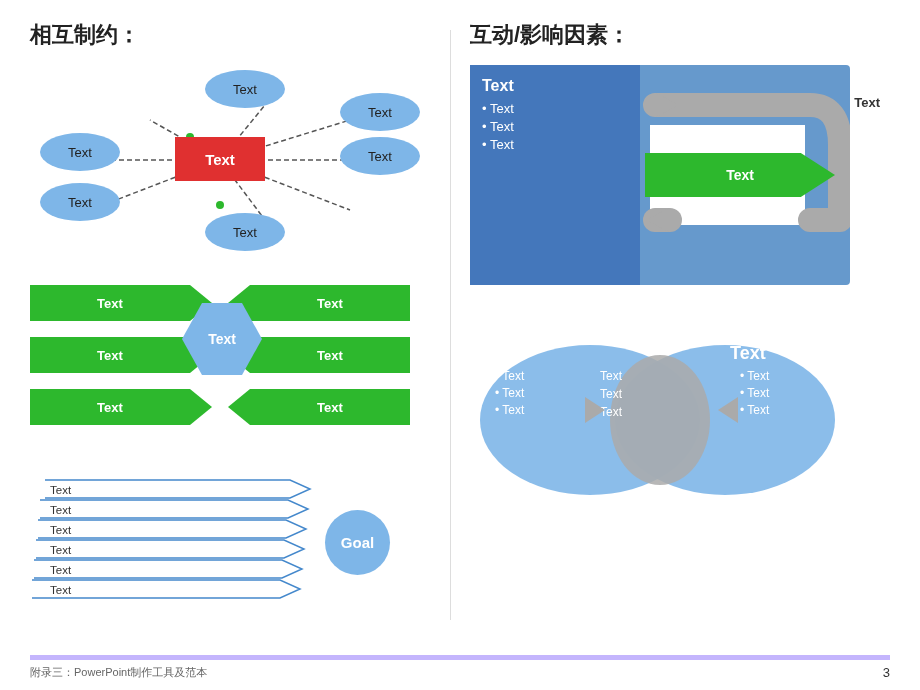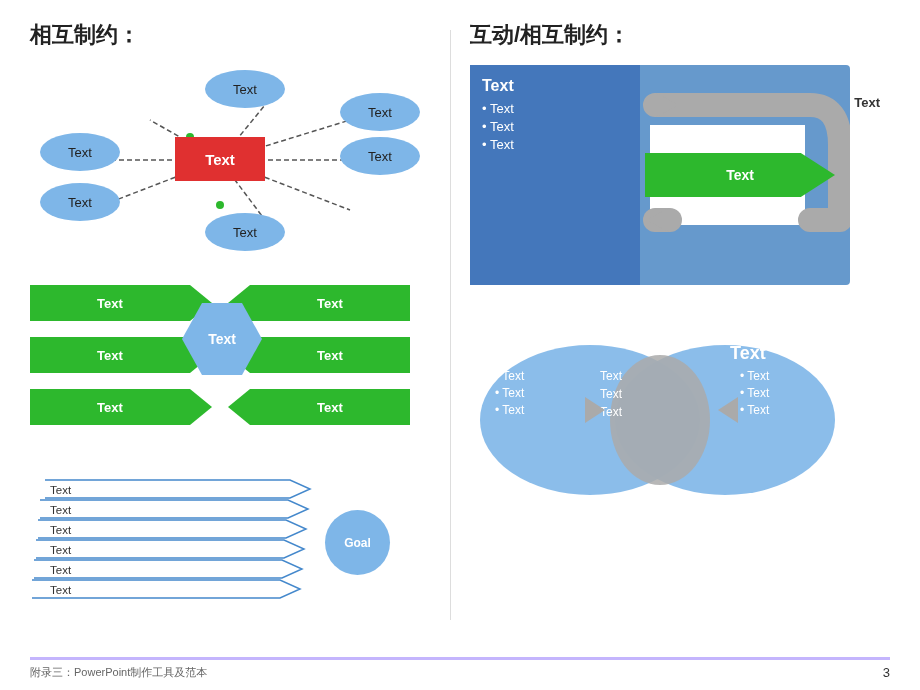--- a/index.html
+++ b/index.html
@@ -117,21 +117,21 @@
       clip-path: polygon(25% 0%, 75% 0%, 100% 50%, 75% 100%, 25% 100%, 0% 50%);
       width: 80px;
       height: 72px;
     }
 
     .goal-circle {
       position: absolute;
       border-radius: 50%;
       background: #7EB6E8;
       color: #fff;
-      font-size: 12px;
+      font-size: 15px;
       font-weight: bold;
       display: flex;
       align-items: center;
       justify-content: center;
     }
 
     
     .right-panel {
       position: absolute;
       left: 470px;
@@ -295,21 +295,21 @@
     }
 
     
     .footer {
       position: absolute;
       bottom: 10px;
       left: 30px;
       right: 30px;
       display: flex;
       justify-content: space-between;
-      border-top: 3px solid #c4b5fd;
+      border-top: 5px solid #c4b5fd;
       padding-top: 5px;
       margin-top: 40px;
     }
 
     .footer-left {
       font-size: 11px;
       color: #666;
     }
 
     .footer-right {
@@ -421,21 +421,21 @@
     <div style="position:absolute;left:20px;top:94px;font-size:11.5px;color:#333;"><span>Text</span></div>
     <div style="position:absolute;left:20px;top:114px;font-size:11.5px;color:#333;"><span>Text</span></div>
 
     <div class="goal-circle" style="position:absolute;left:295px;top:40px;width:65px;height:65px;">
       <span>Goal</span>
     </div>
   </div>
 </div>
 
 <div class="right-panel">
-  <div class="section-title">互动/相互制约：</div>
+  <div class="section-title">互动/影响因素：</div>
 
   <div class="uturn-box">
 
     <div class="uturn-text-box">
       <div class="title">Text</div>
       <div class="item">• <span>Text</span></div>
       <div class="item">• <span>Text</span></div>
       <div class="item">• <span>Text</span></div>
     </div>
 

